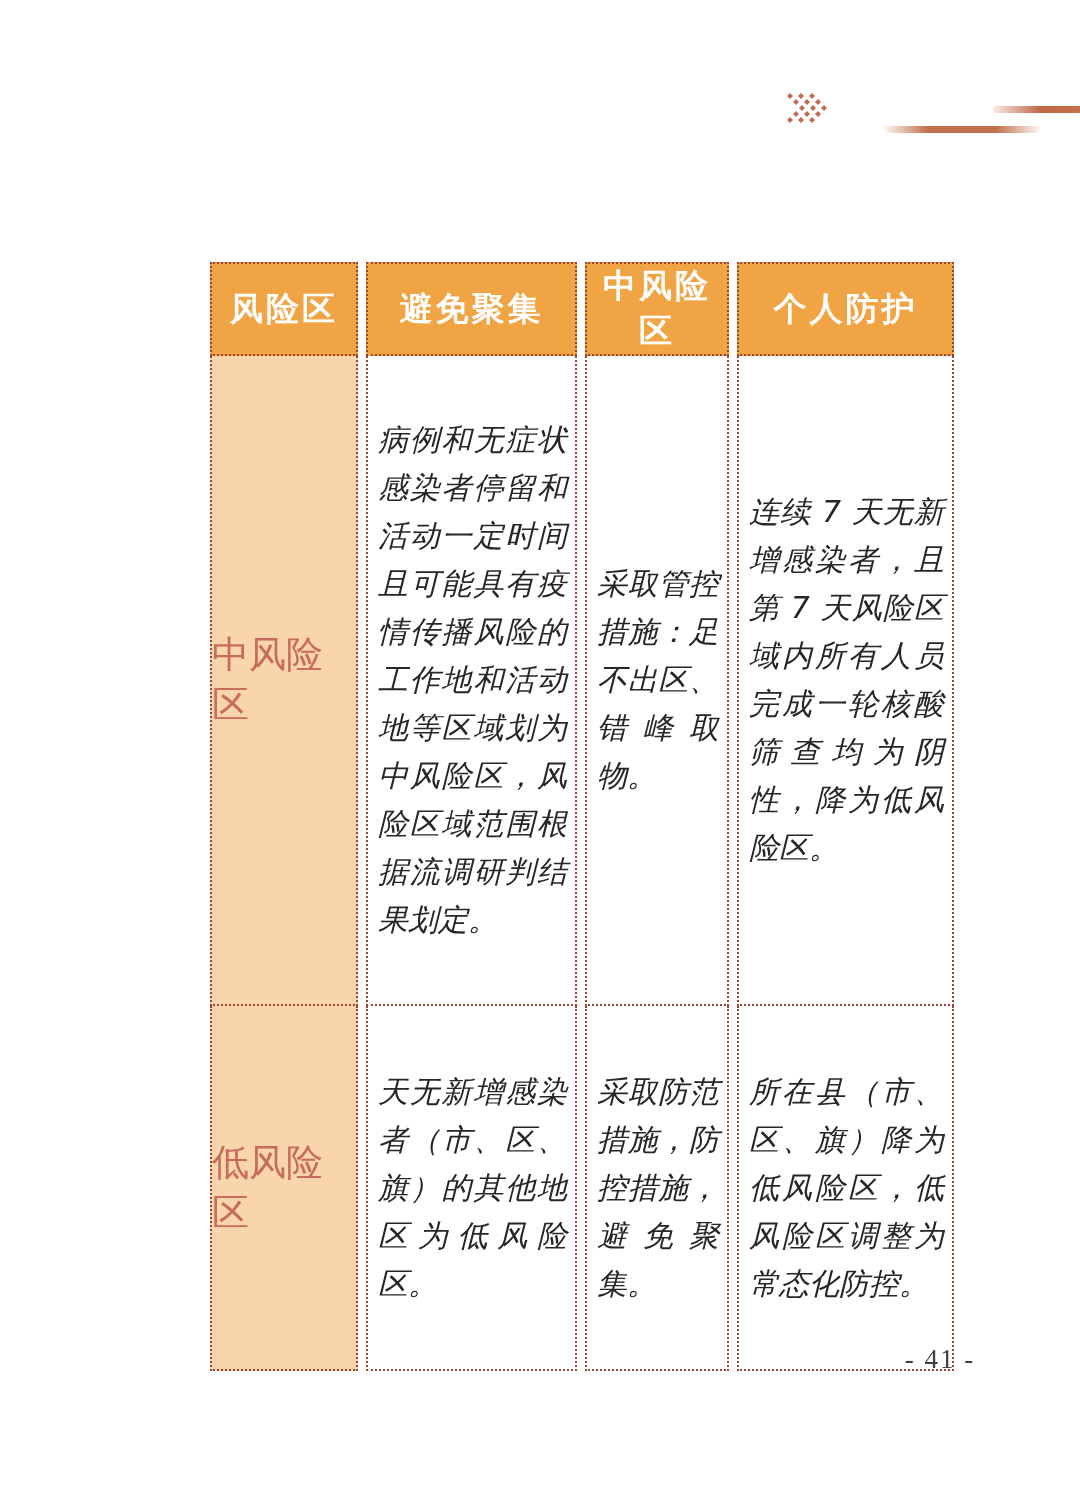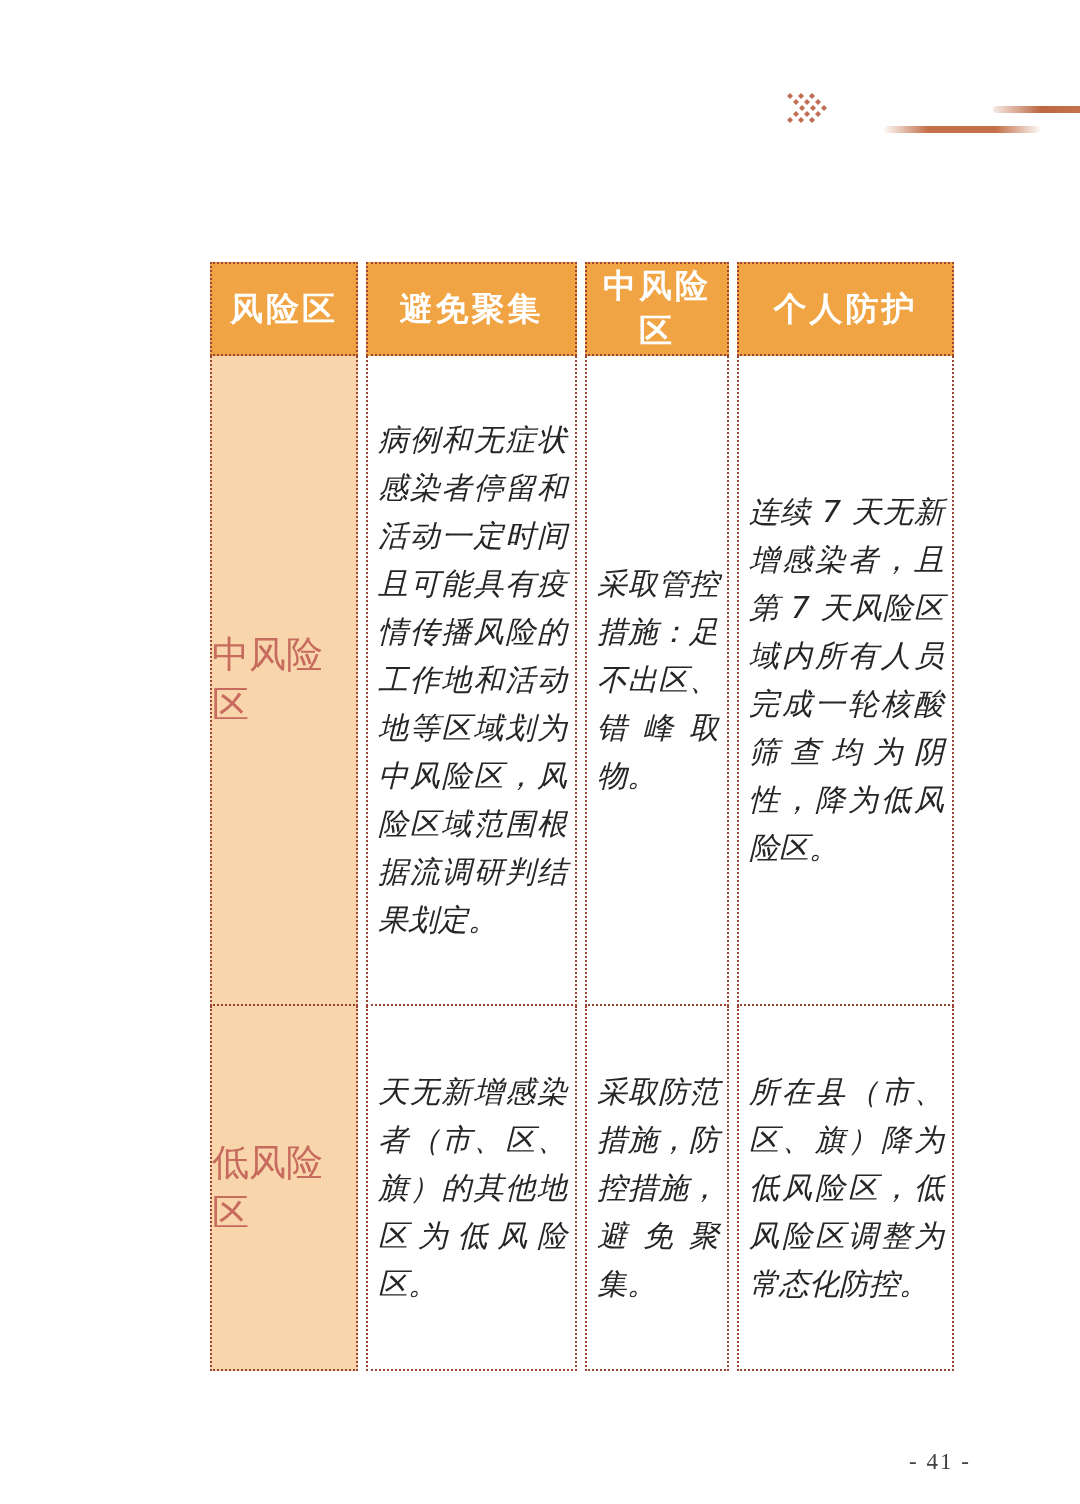--- a/index.html
+++ b/index.html
@@ -82,24 +82,24 @@
     text-justify:inter-character;
     font-style:italic;
   }
   col.c-zone{width:148px;}
   col.c-criteria{width:211px;}
   col.c-measures{width:144px;}
   col.c-release{width:217px;}
 
   
   .page-number{
-    position:absolute;left:850px;top:1449px;width:180px;
+    position:absolute;left:850px;top:1344px;width:180px;
     text-align:center;
     font-family:"Liberation Serif","DejaVu Serif",serif;
-    font-size:23px;
+    font-size:27px;
     color:#414141;
     letter-spacing:2px;
     white-space:nowrap;
   }
 </style>
 </head>
 <body>
 
 <div class="page">
 

